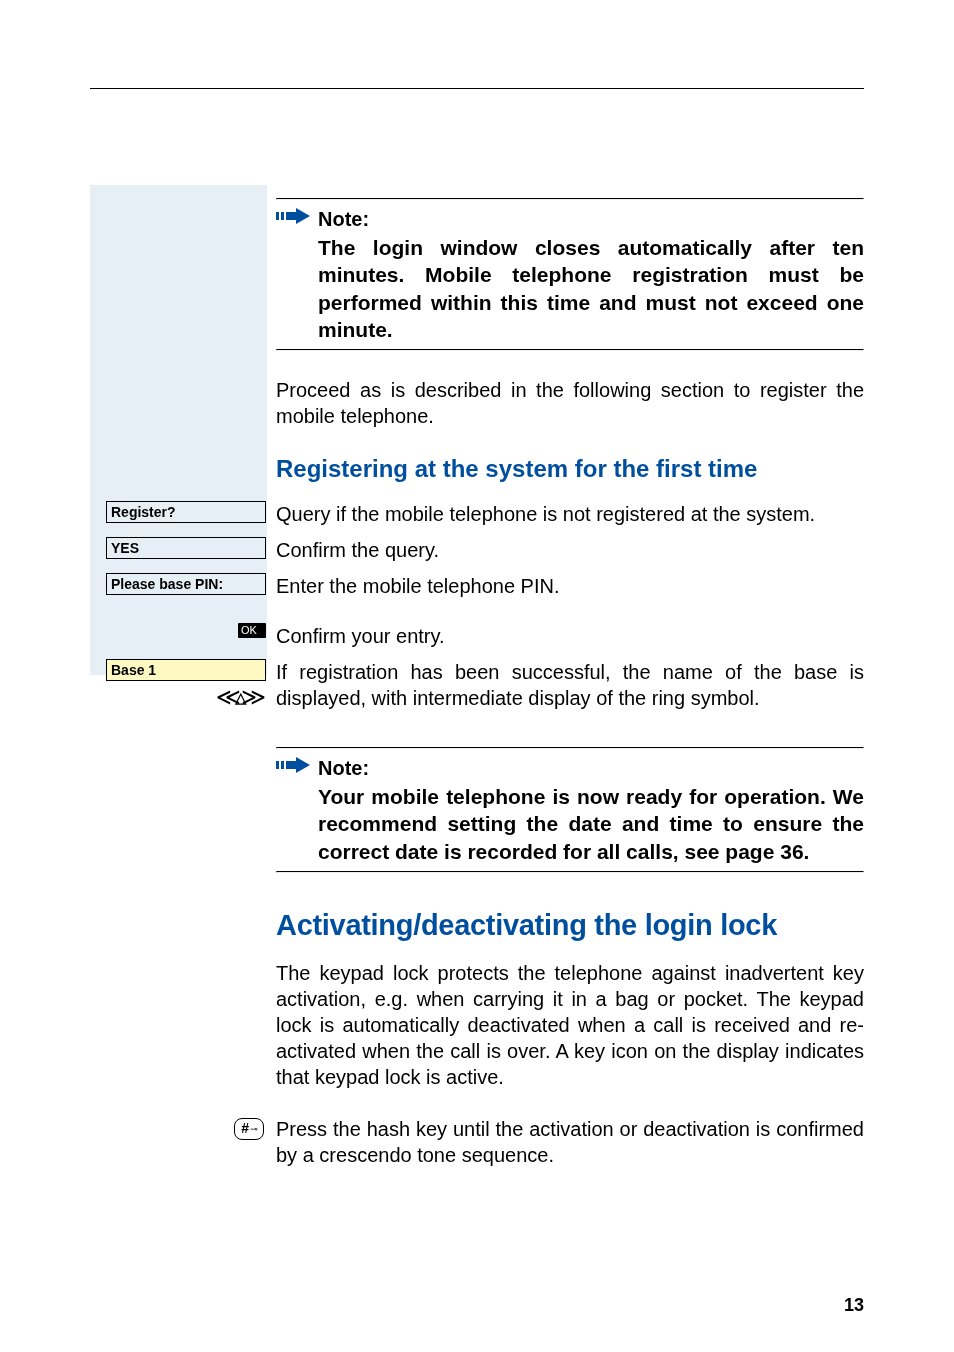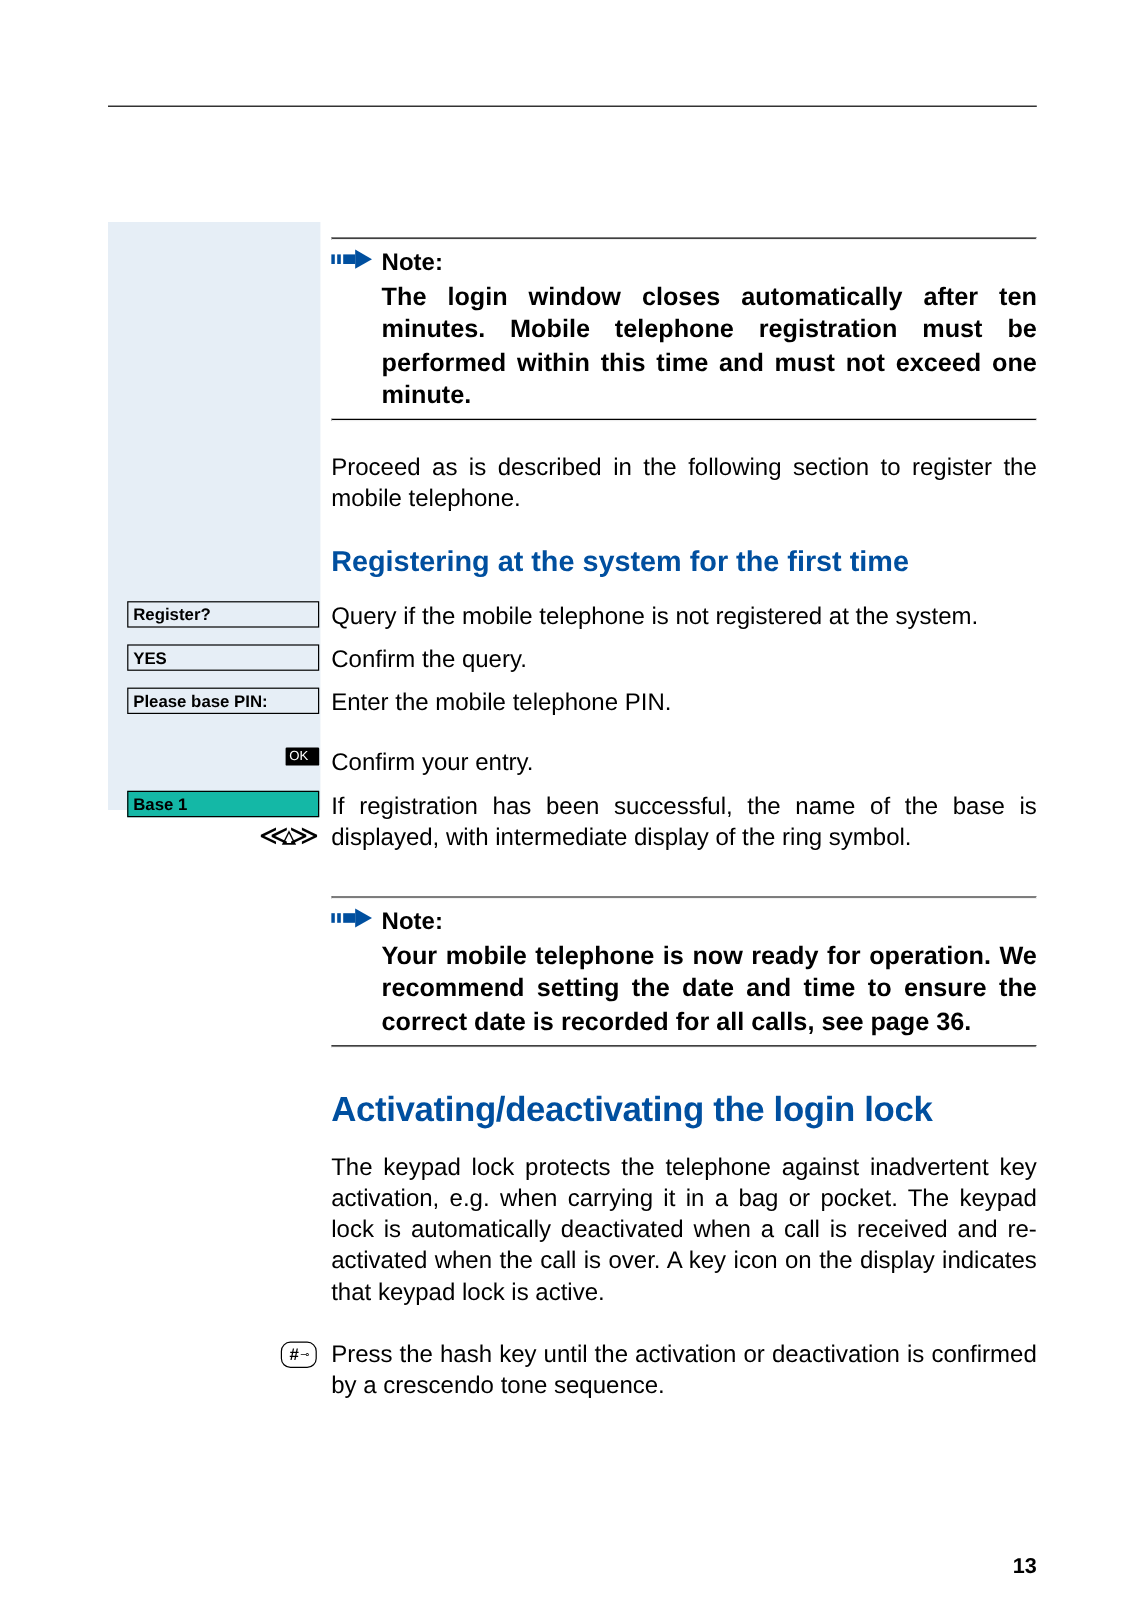--- a/index.html
+++ b/index.html
@@ -131,21 +131,21 @@
     right: 598px;
     width: 160px;
     top: 0;
   }
   .base-box {
     border: 1px solid #000;
     font-family: Arial, sans-serif;
     font-weight: 700;
     font-size: 14px;
     padding: 2px 4px;
-    background: #14b8a6;
+    background: #fef9c3;
     line-height: 1.15;
   }
   .ring-symbol {
     text-align: right;
     font-family: Arial, sans-serif;
     font-size: 24px;
     letter-spacing: -6px;
     line-height: 1;
     padding-top: 4px;
     padding-right: 6px;

